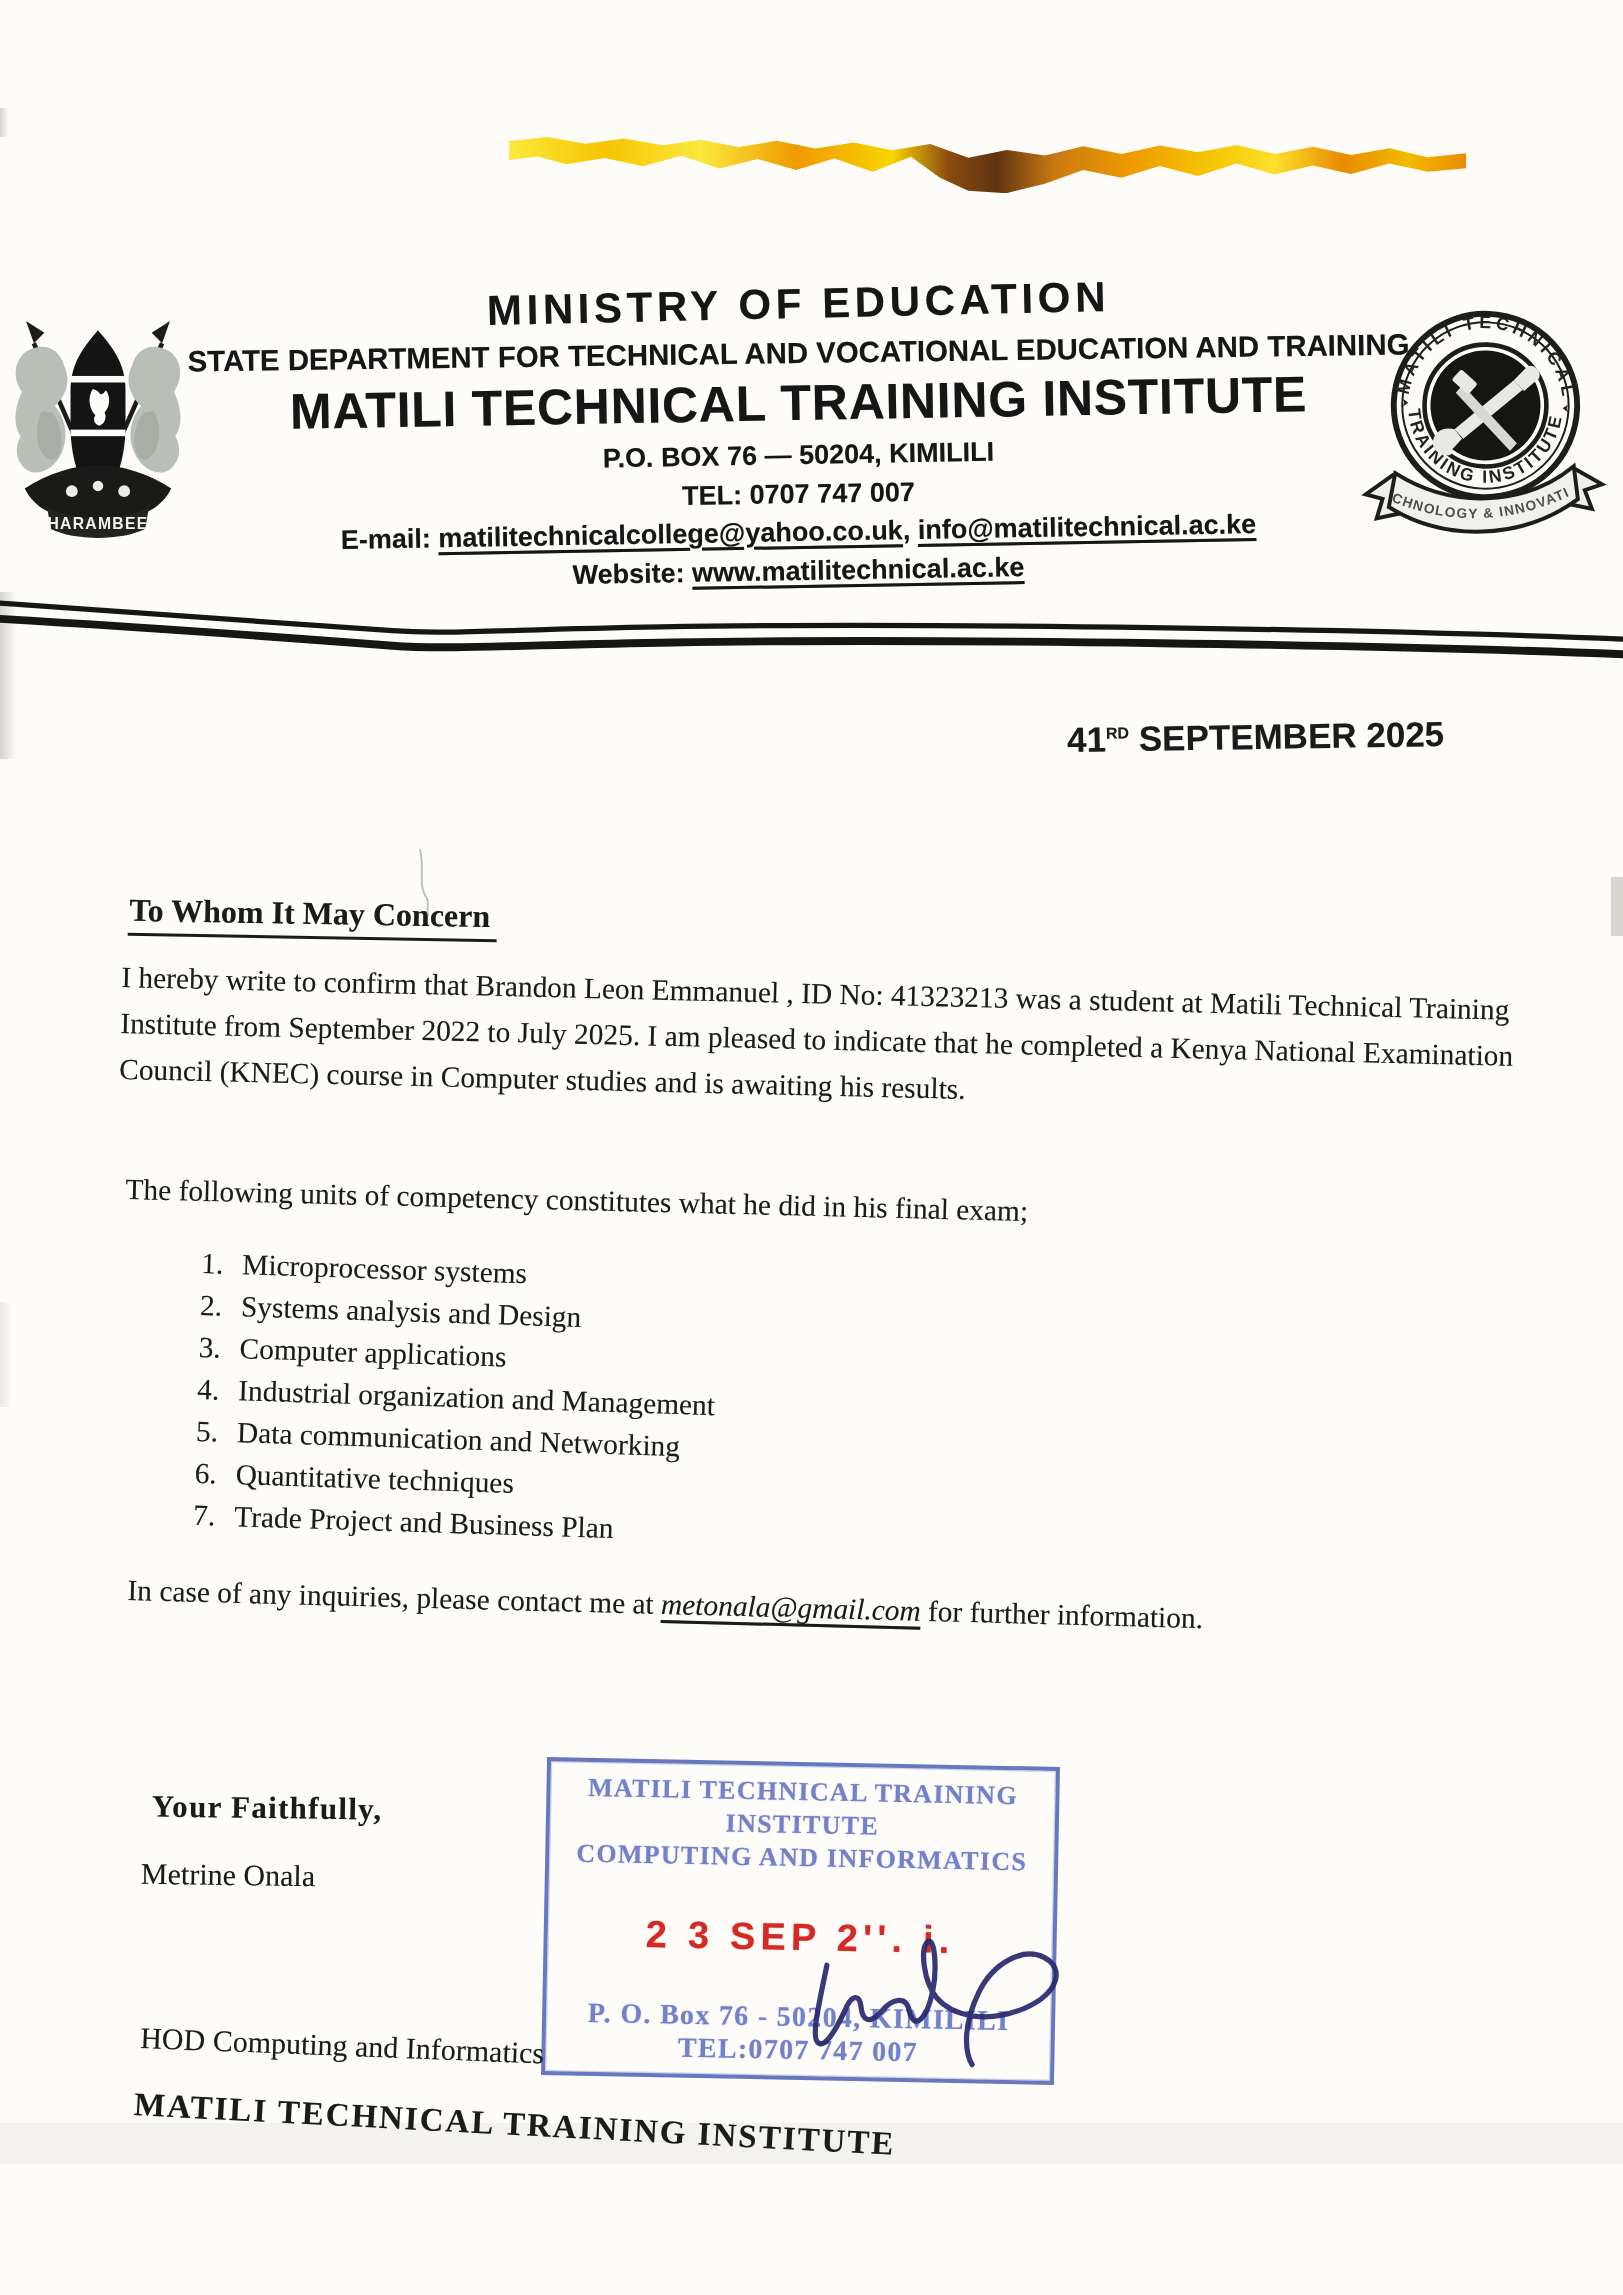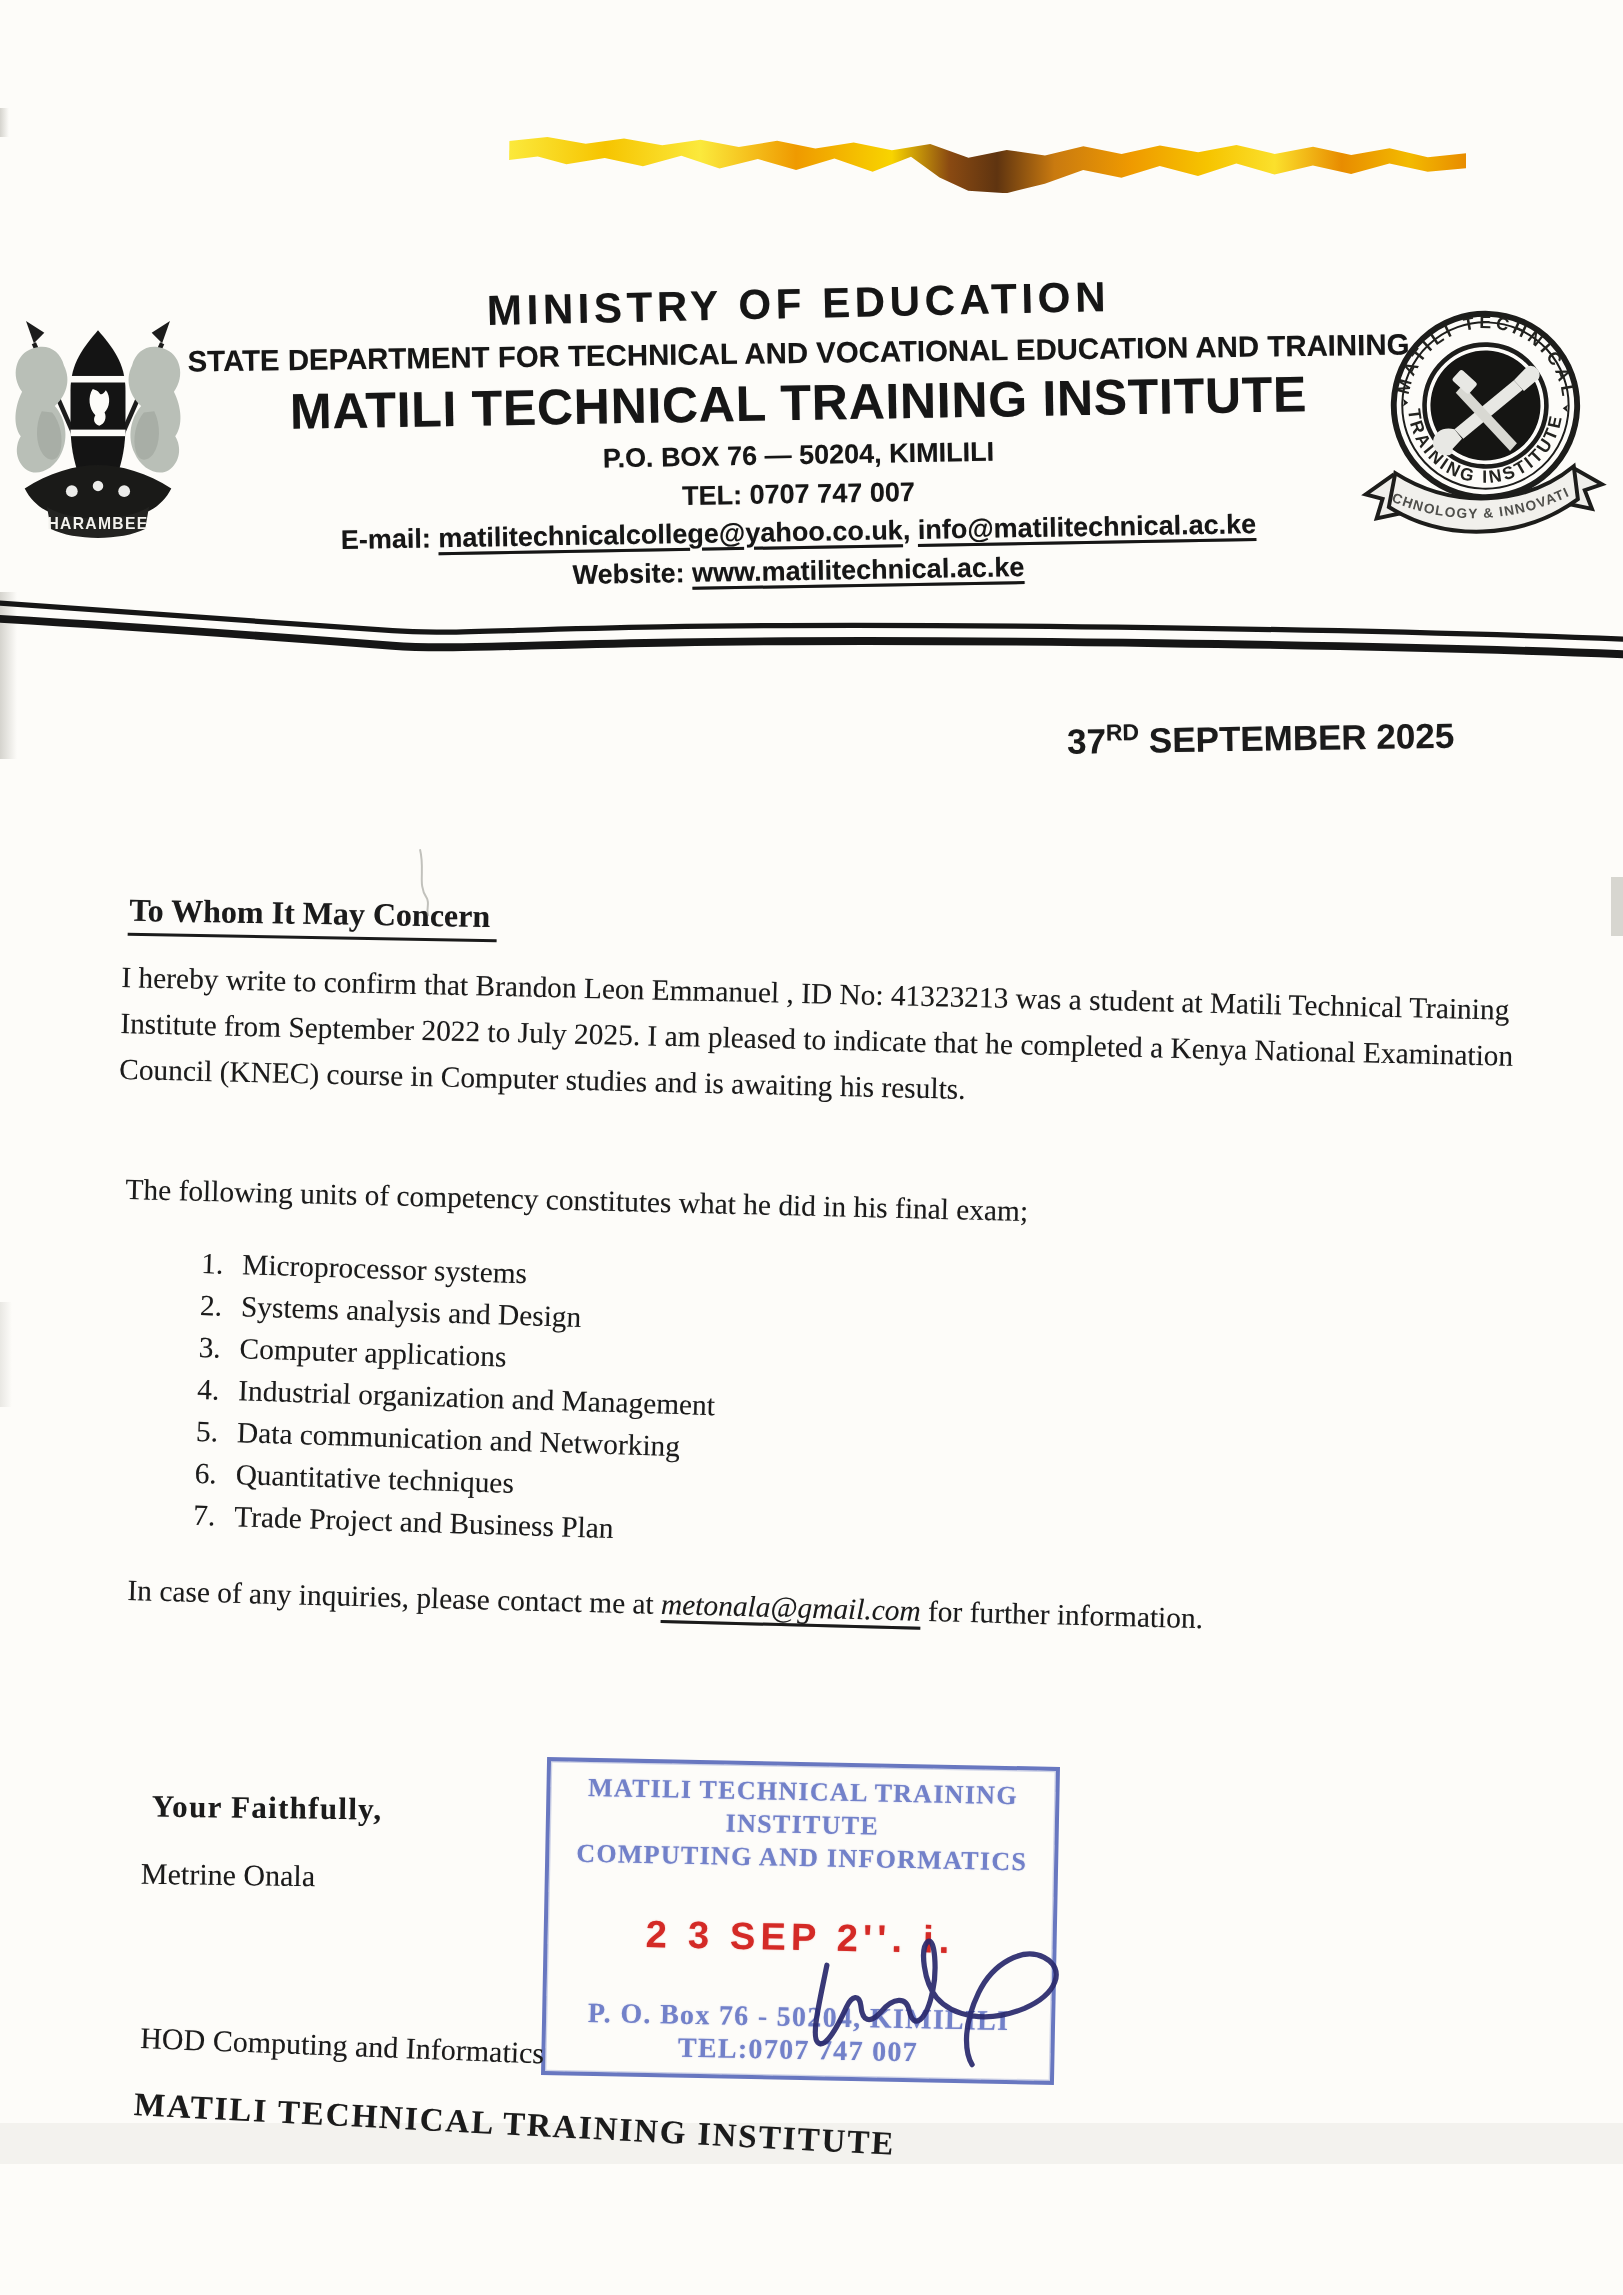--- a/index.html
+++ b/index.html
@@ -18,21 +18,21 @@
      text-shadow:0 0 0.7px rgba(10,10,10,.4);}
   #lh-ministry{font-size:42px;letter-spacing:4.6px;transform:rotate(-1.3deg);}
   #lh-dept{font-size:29.4px;margin-top:7.9px;transform:rotate(-.8deg);}
   #lh-institute{font-size:50px;letter-spacing:0.7px;margin-top:3.9px;transform:rotate(-1deg);}
   #lh-po,#lh-tel,#lh-email,#lh-web{font-size:27px;margin-top:7.9px;transform:rotate(-1deg);}
   #lh-email a,#lh-web a{color:#161616;text-decoration:underline;text-decoration-thickness:2.6px;text-underline-offset:4.6px;}
   
   .serif{font-family:"Liberation Serif",serif;text-shadow:0 0 0.7px rgba(0,0,0,.3);z-index:3;}
   #date-line{left:1067px;top:717px;font-family:"Liberation Sans",sans-serif;font-weight:bold;
      font-size:35px;transform:rotate(-.9deg);z-index:3;}
-  #date-line sup{font-size:23px;}
+  #date-line sup{font-size:16px;}
   #salutation{left:128px;top:895px;font-size:32px;font-weight:bold;transform:rotate(1deg);
      border-bottom:3.9px solid #1b1b1b;padding:0 6.5px 3.9px 1.3px;}
   #para1{left:122px;top:954px;width:1427px;font-size:29.4px;line-height:46px;
      transform:rotate(1.35deg);transform-origin:left top;}
   #list-intro{left:126px;top:1173px;font-size:29.4px;transform:rotate(1.4deg);transform-origin:left top;}
   #units{left:202px;top:1242px;transform:rotate(1.8deg);transform-origin:left top;}
   #units .unit{display:flex;font-size:29.4px;line-height:42px;}
   #units .unit .num{width:41px;}
   #inquiry{left:128px;top:1574px;font-size:29.4px;transform:rotate(1.5deg);transform-origin:left top;}
   #inquiry .mail{font-style:italic;text-decoration:underline;text-decoration-thickness:2.6px;text-underline-offset:5.9px;}
@@ -138,21 +138,21 @@
   <div class="abs" id="letterhead">
     <div id="lh-ministry">MINISTRY OF EDUCATION</div>
     <div id="lh-dept">STATE DEPARTMENT FOR TECHNICAL AND VOCATIONAL EDUCATION AND TRAINING</div>
     <div id="lh-institute">MATILI TECHNICAL TRAINING INSTITUTE</div>
     <div id="lh-po">P.O. BOX 76 — 50204, KIMILILI</div>
     <div id="lh-tel">TEL: 0707 747 007</div>
     <div id="lh-email"><span>E-mail: </span><a>matilitechnicalcollege@yahoo.co.uk</a><span>, </span><a>info@matilitechnical.ac.ke</a></div>
     <div id="lh-web"><span>Website: </span><a>www.matilitechnical.ac.ke</a></div>
   </div>
 
-  <div class="abs serif" id="date-line"><span>37</span><sup>RD</sup><span> SEPTEMBER 2025</span></div>
+  <div class="abs serif" id="date-line"><span>41</span><sup>RD</sup><span> SEPTEMBER 2025</span></div>
 
   <div class="abs serif" id="salutation">To Whom It May Concern</div>
 
   <div class="abs serif" id="para1">I hereby write to confirm that Brandon Leon Emmanuel , ID No: 41323213 was a student at Matili Technical Training Institute from September 2022 to July 2025. I am pleased to indicate that he completed a Kenya National Examination Council (KNEC) course in Computer studies and is awaiting his results.</div>
 
   <div class="abs serif" id="list-intro">The following units of competency constitutes what he did in his final exam;</div>
 
   <div class="abs serif" id="units">
 
       <div class="unit">

